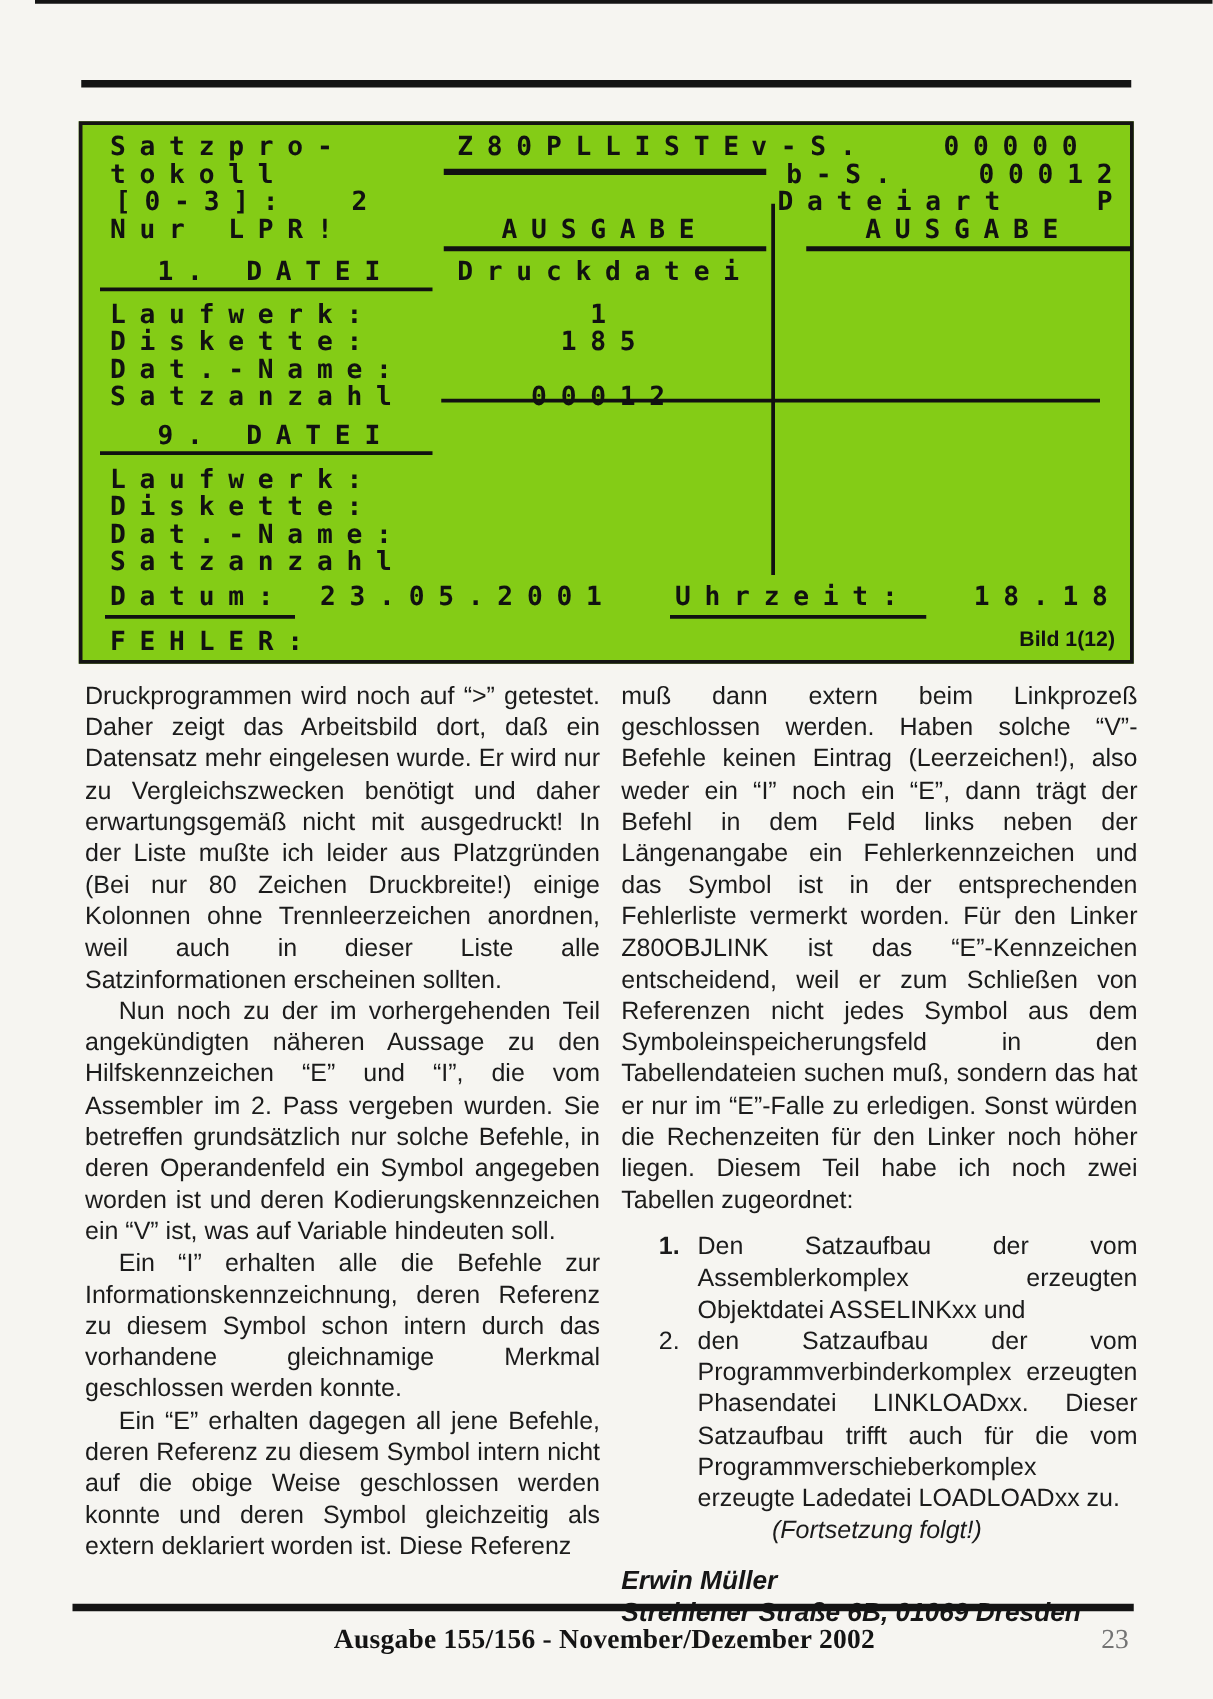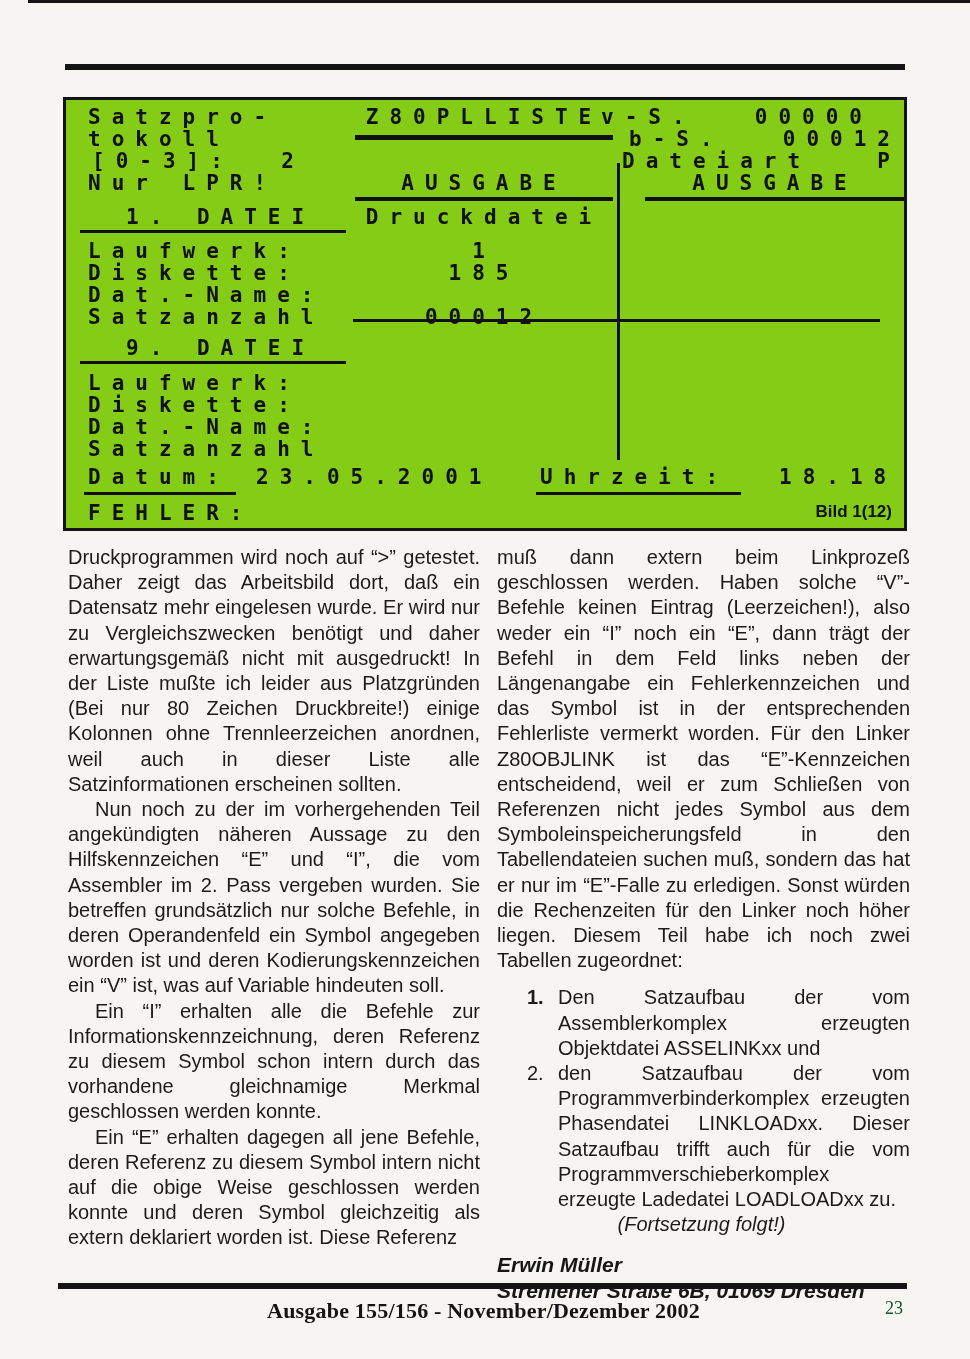--- a/index.html
+++ b/index.html
@@ -10,21 +10,21 @@
     font-family:"Liberation Sans", sans-serif;
     color:#181818;
     overflow:hidden;
   }
   
   .top-edge{position:absolute;left:28px;top:0;width:942px;height:3px;background:#141414;}
   .top-rule{position:absolute;left:65px;top:64px;width:840px;height:6px;background:#141414;}
   .footer-rule{position:absolute;left:58px;top:1283px;width:849px;height:6px;background:#141414;}
   .footer-row{position:absolute;left:60px;top:1298px;width:847px;height:30px;}
   .issue{display:block;text-align:center;font-family:"Liberation Serif", serif;font-weight:700;font-size:22px;color:#141414;letter-spacing:0.2px;}
-  .pageno{position:absolute;right:4px;top:0;font-family:"Liberation Serif", serif;font-size:18px;color:#14532d;}
+  .pageno{position:absolute;right:4px;top:0;font-family:"Liberation Serif", serif;font-size:22px;color:#737373;}
 
   
   .terminal{
     position:absolute;left:63px;top:97px;width:844px;height:434px;
     border:3px solid #141414;background:#84cc16;box-sizing:border-box;
   }
   .px{
     position:absolute;
     font-family:"DejaVu Sans Mono", monospace;
     font-weight:700;font-size:21px;line-height:22px;

